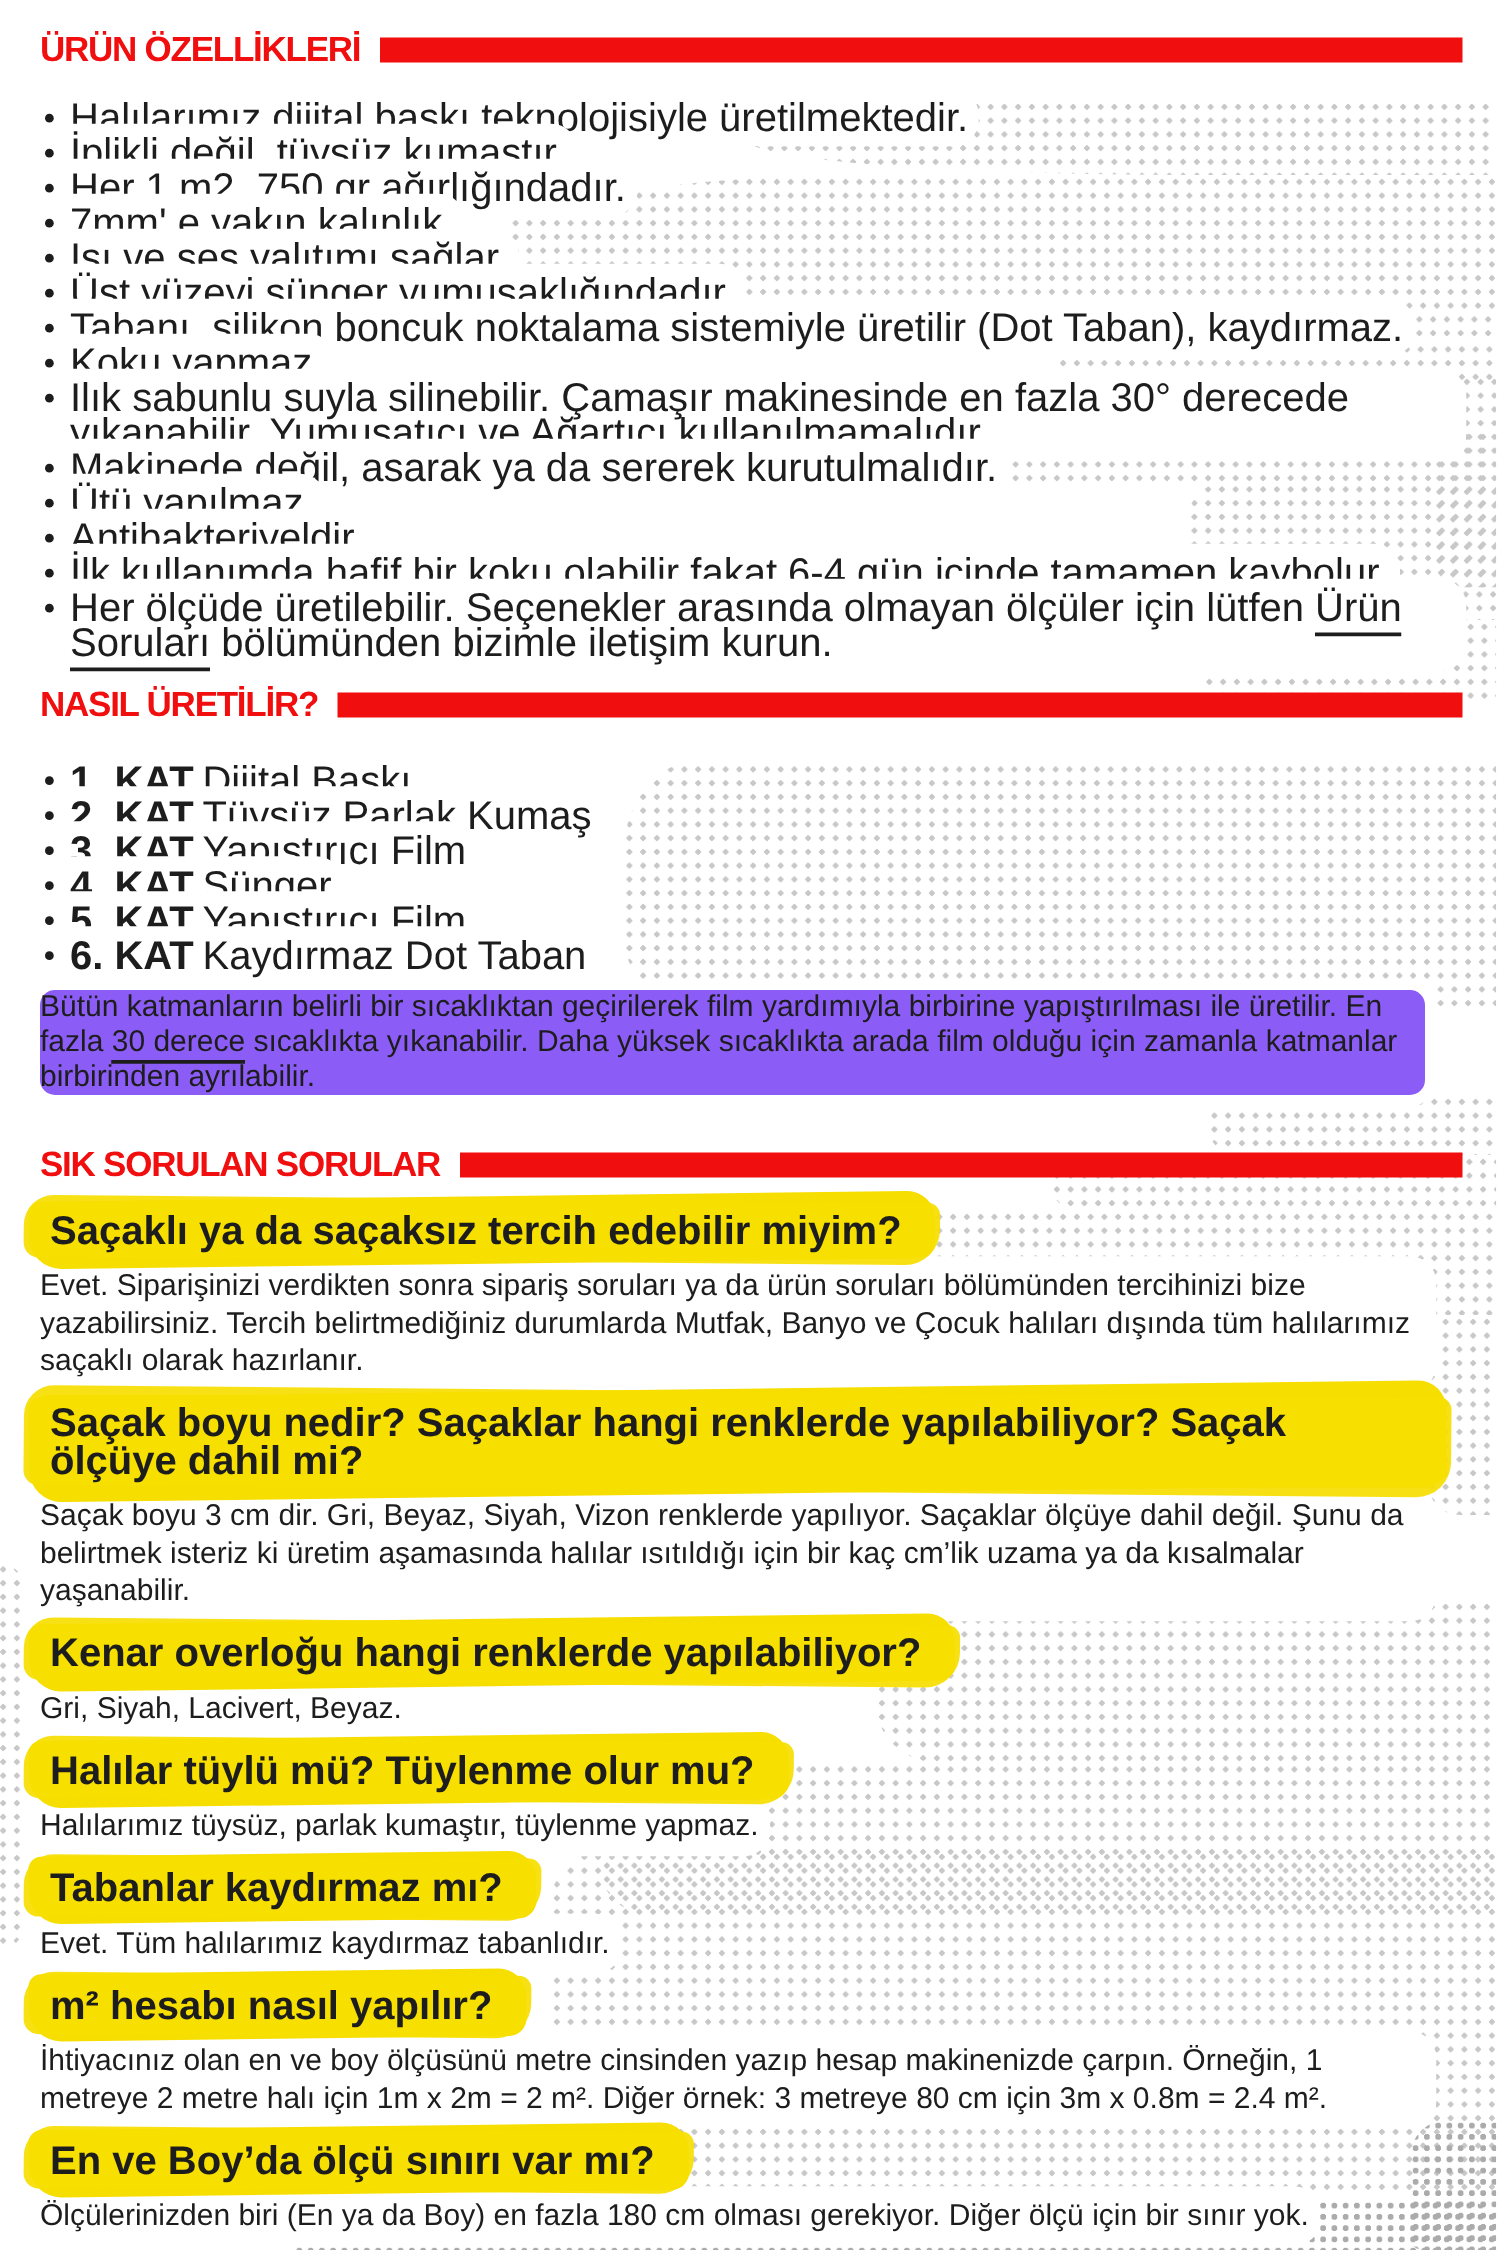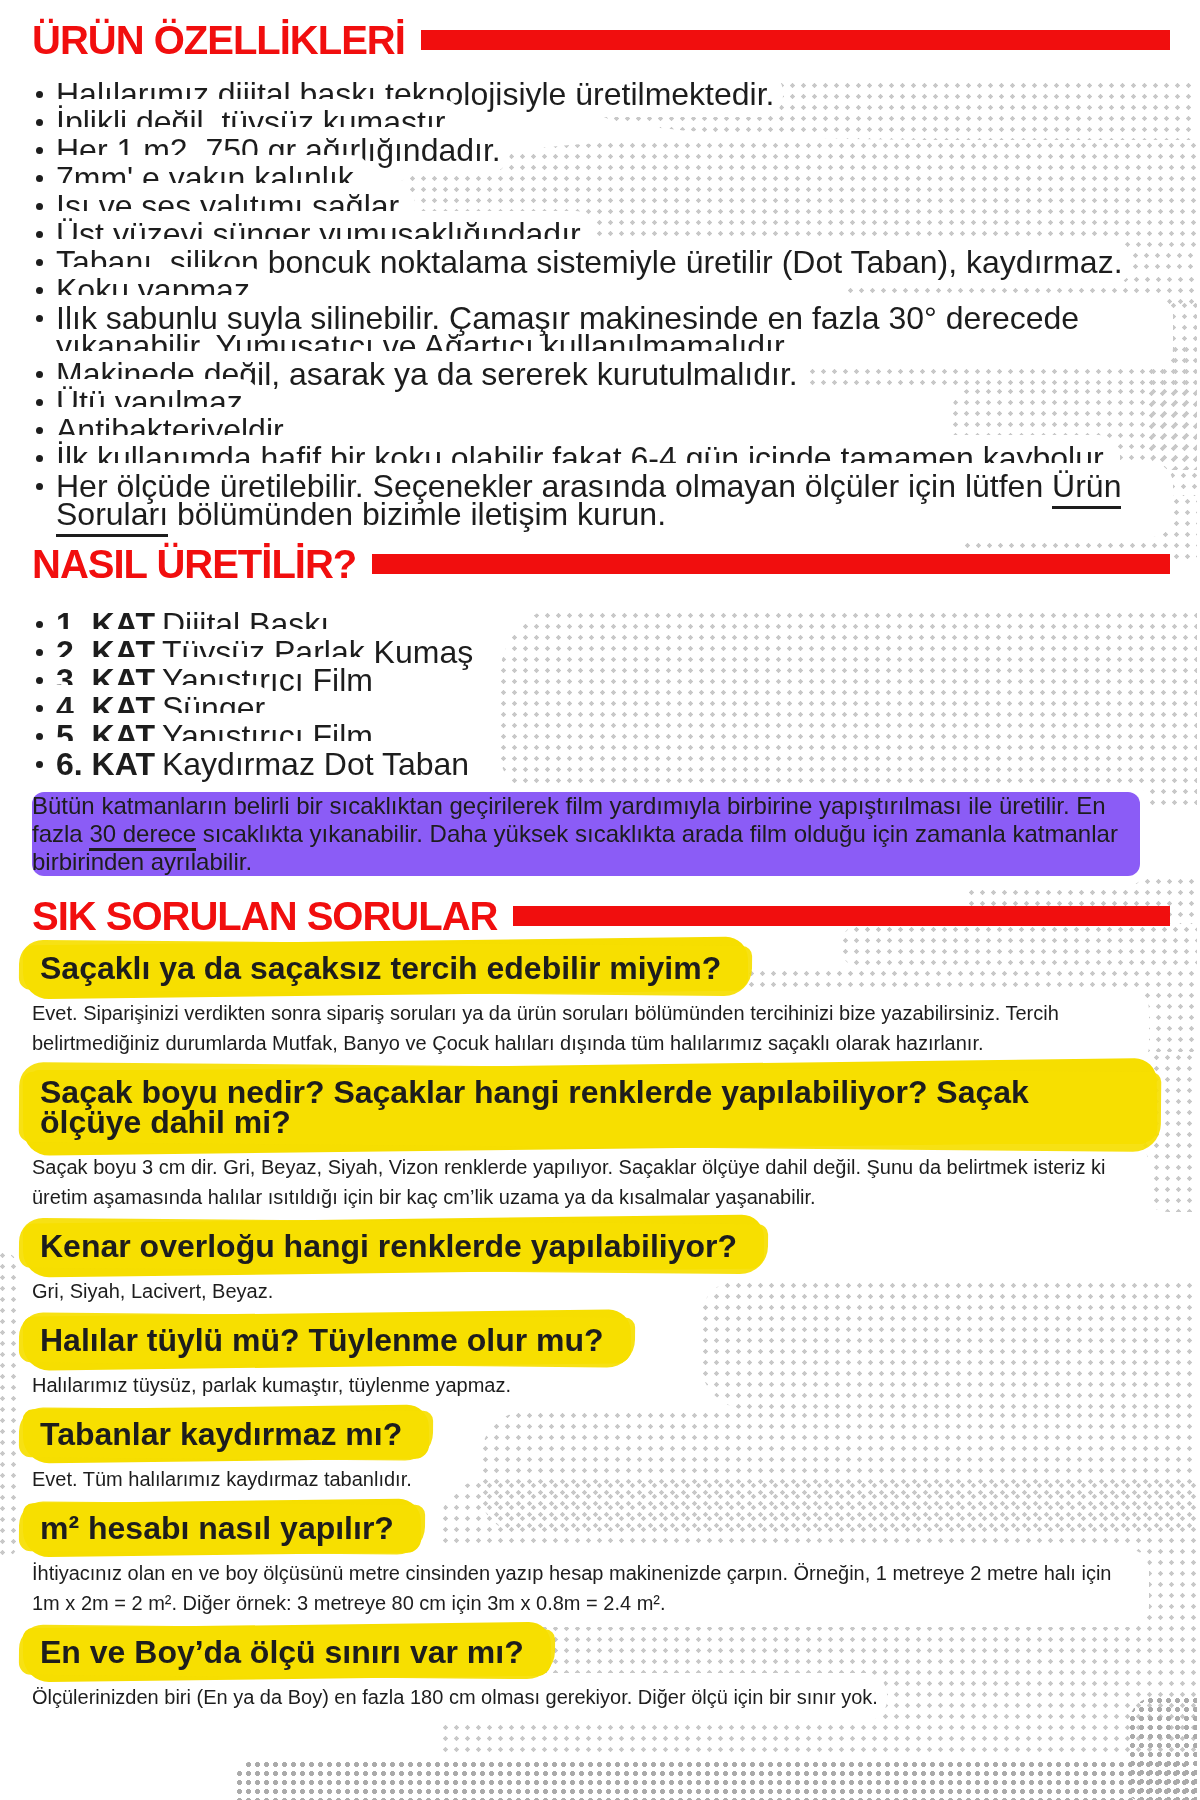--- a/index.html
+++ b/index.html
@@ -23,26 +23,26 @@
     background-size:11px 11px;
   }
   .halftone.dense{
     background-image:radial-gradient(circle,#ababab 2.3px,transparent 2.6px);
     background-size:9px 9px;
   }
   
   .content{position:relative;z-index:1;padding:20px 30px 0 32px;}
   .section-head{display:flex;align-items:center;gap:16px;}
   .section-head h2{
-    margin:0;font-size:40px;line-height:40px;font-weight:900;
+    margin:0;font-size:28px;line-height:40px;font-weight:900;
     color:var(--red);letter-spacing:-1px;white-space:nowrap;
   }
   .rule{flex:1;height:20px;background:var(--red);}
   .head-2{margin-top:16px;}
-  .head-3{margin-top:20px;justify-content:flex-end;}
+  .head-3{margin-top:36px;justify-content:flex-end;}
 
   ul.plain{list-style:none;margin:20px 0 0;padding:0;font-size:32px;line-height:28px;}
   ul.plain li{
     position:relative;padding-left:24px;margin:0;
     width:fit-content;max-width:1108px;
     background:#fff;border-radius:12px;box-shadow:0 0 0 9px #fff;
   }
   ul.plain li::before{
     content:"";position:absolute;left:4px;top:11px;
     width:7px;height:7px;border-radius:50%;background:var(--ink);
@@ -72,21 +72,21 @@
     background:var(--yellow);transform:rotate(-0.7deg);
     border-radius:10px 22px 14px 26px;
   }
   .q::after{
     content:"";position:absolute;inset:-3px -13px;z-index:-1;
     background:var(--yellow);transform:rotate(0.5deg);
     border-radius:24px 10px 28px 12px;opacity:.92;
   }
   .q-first{margin-top:10px;}
   .a{
-    margin:8px 0 0;font-size:20px;line-height:30px;
+    margin:8px 0 0;font-size:24px;line-height:30px;
     width:fit-content;max-width:1108px;
     background:#fff;border-radius:12px;box-shadow:0 0 0 9px #fff;
   }
 </style>
 </head>
 <body>
 
 <div class="page">
 
   <div class="halftone" style="left:600px;top:80px;width:597px;height:60px;border-radius:46% 0 0 60% / 55% 0 0 45%;"></div>

